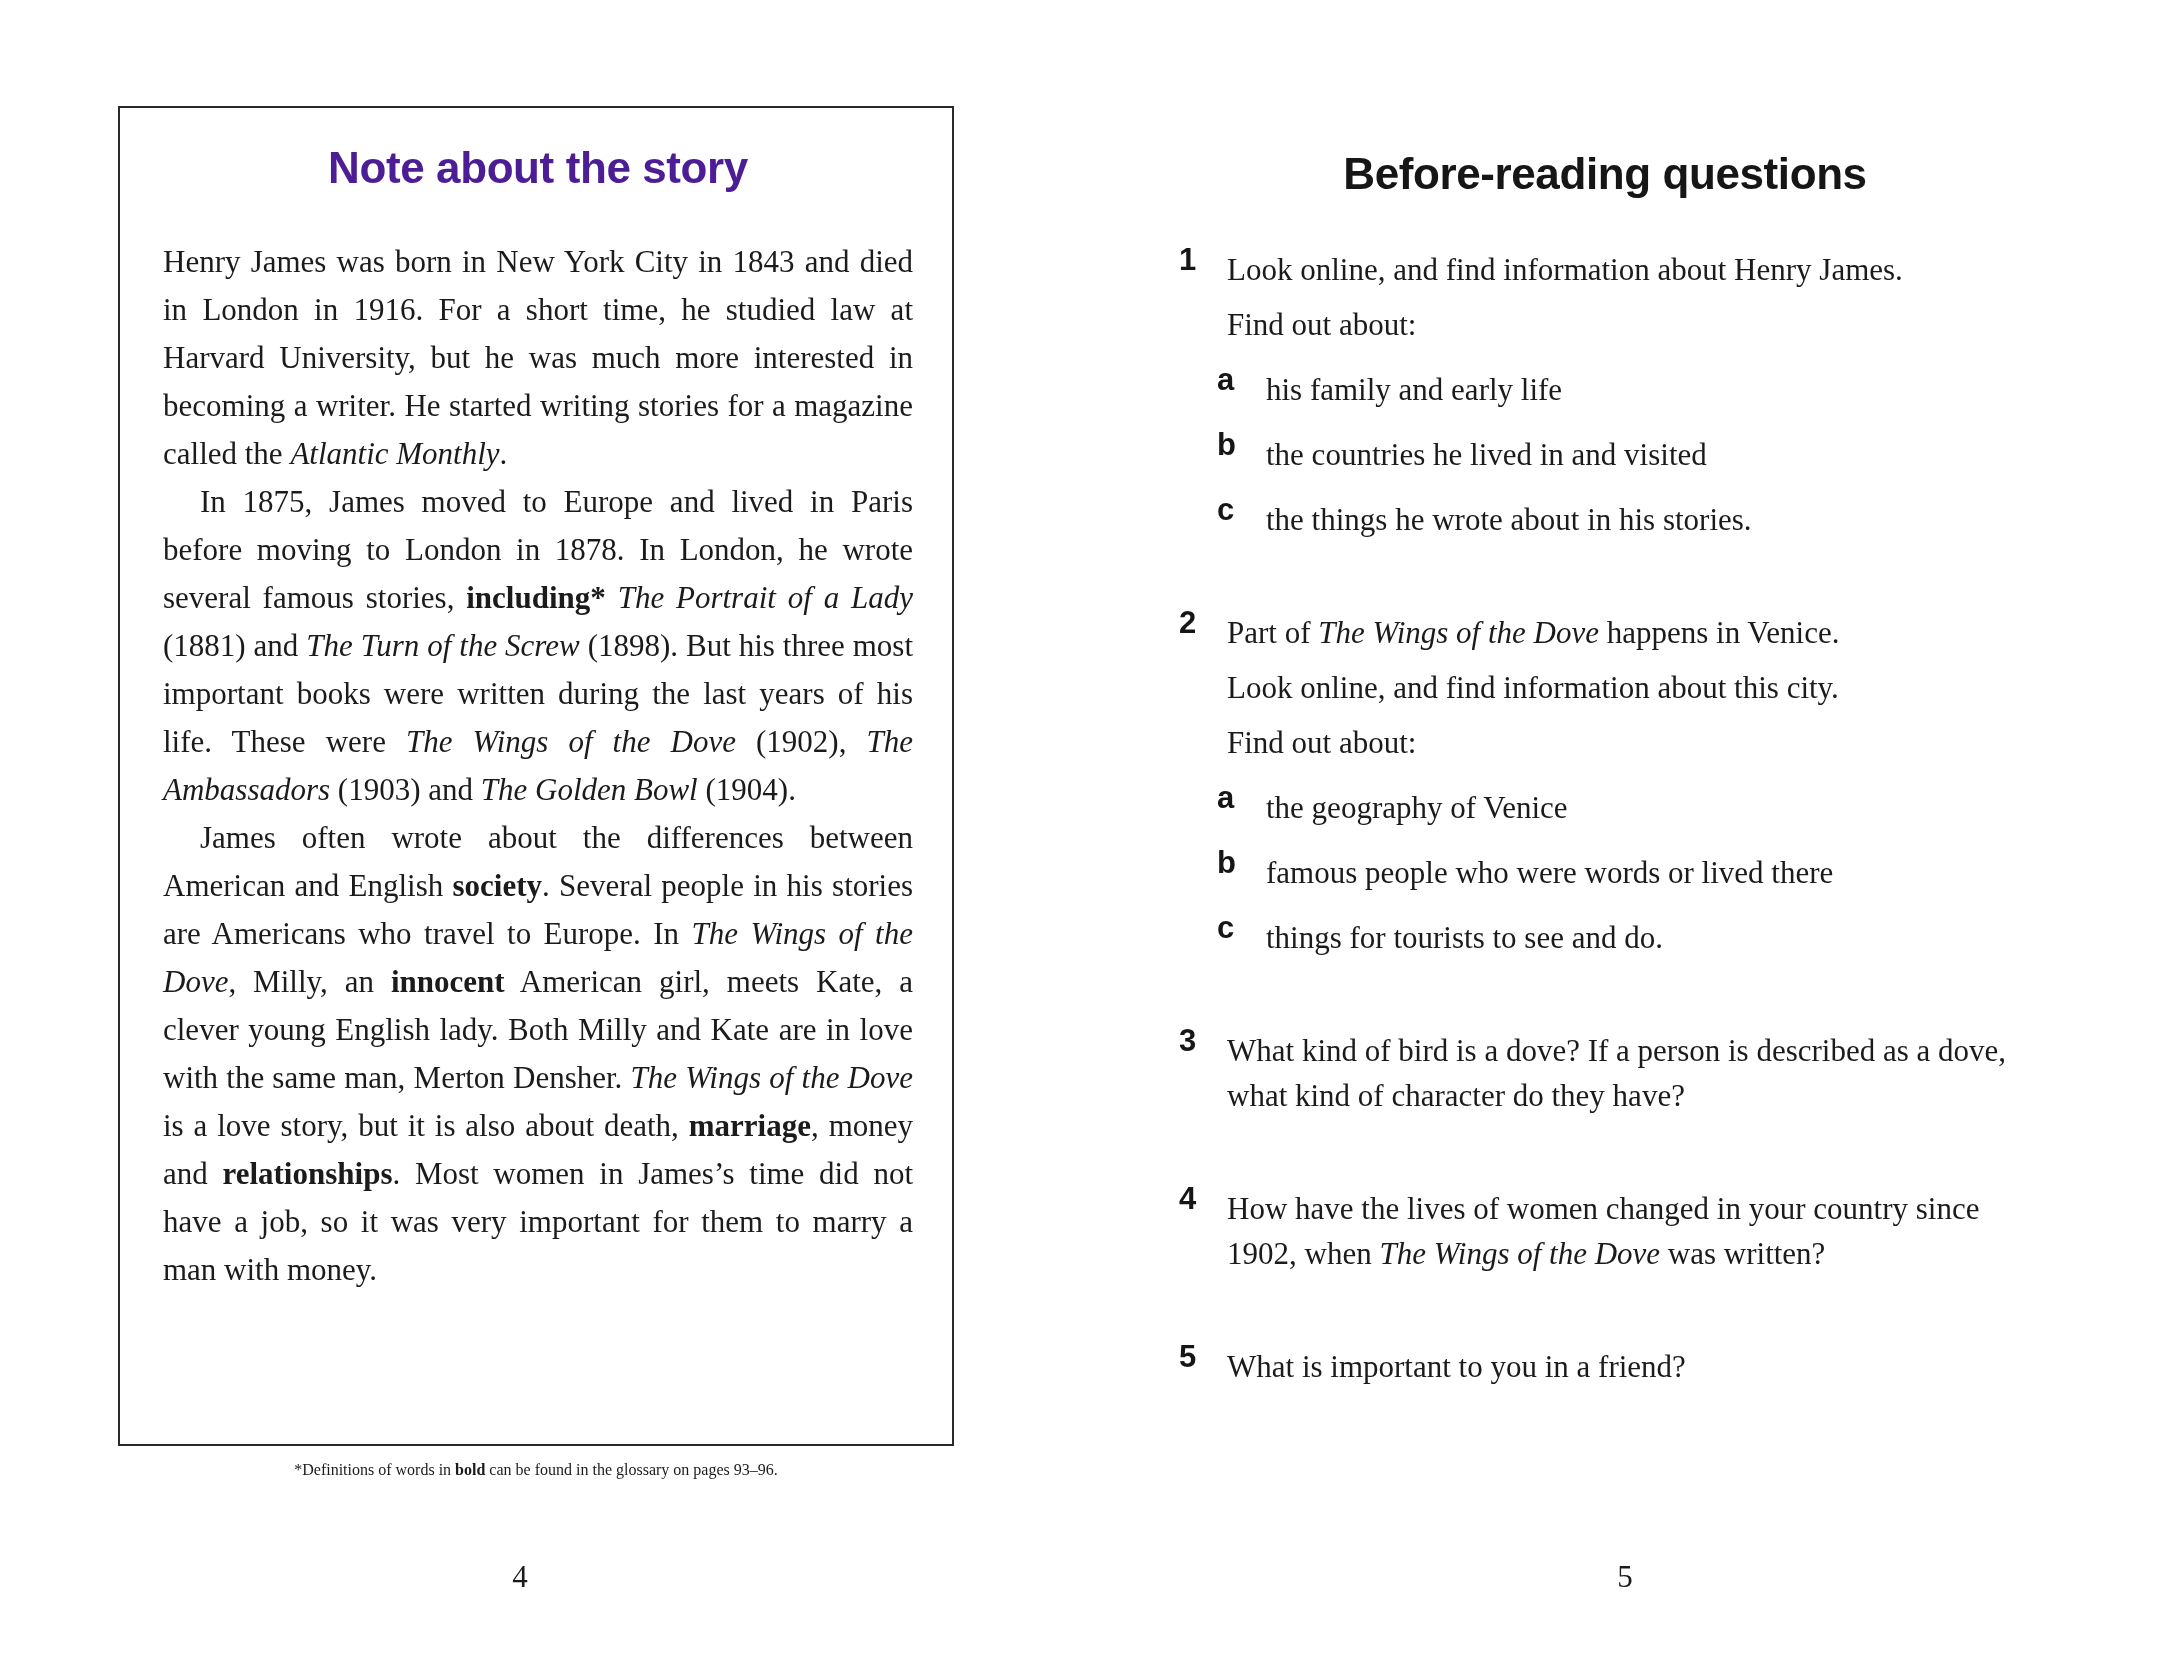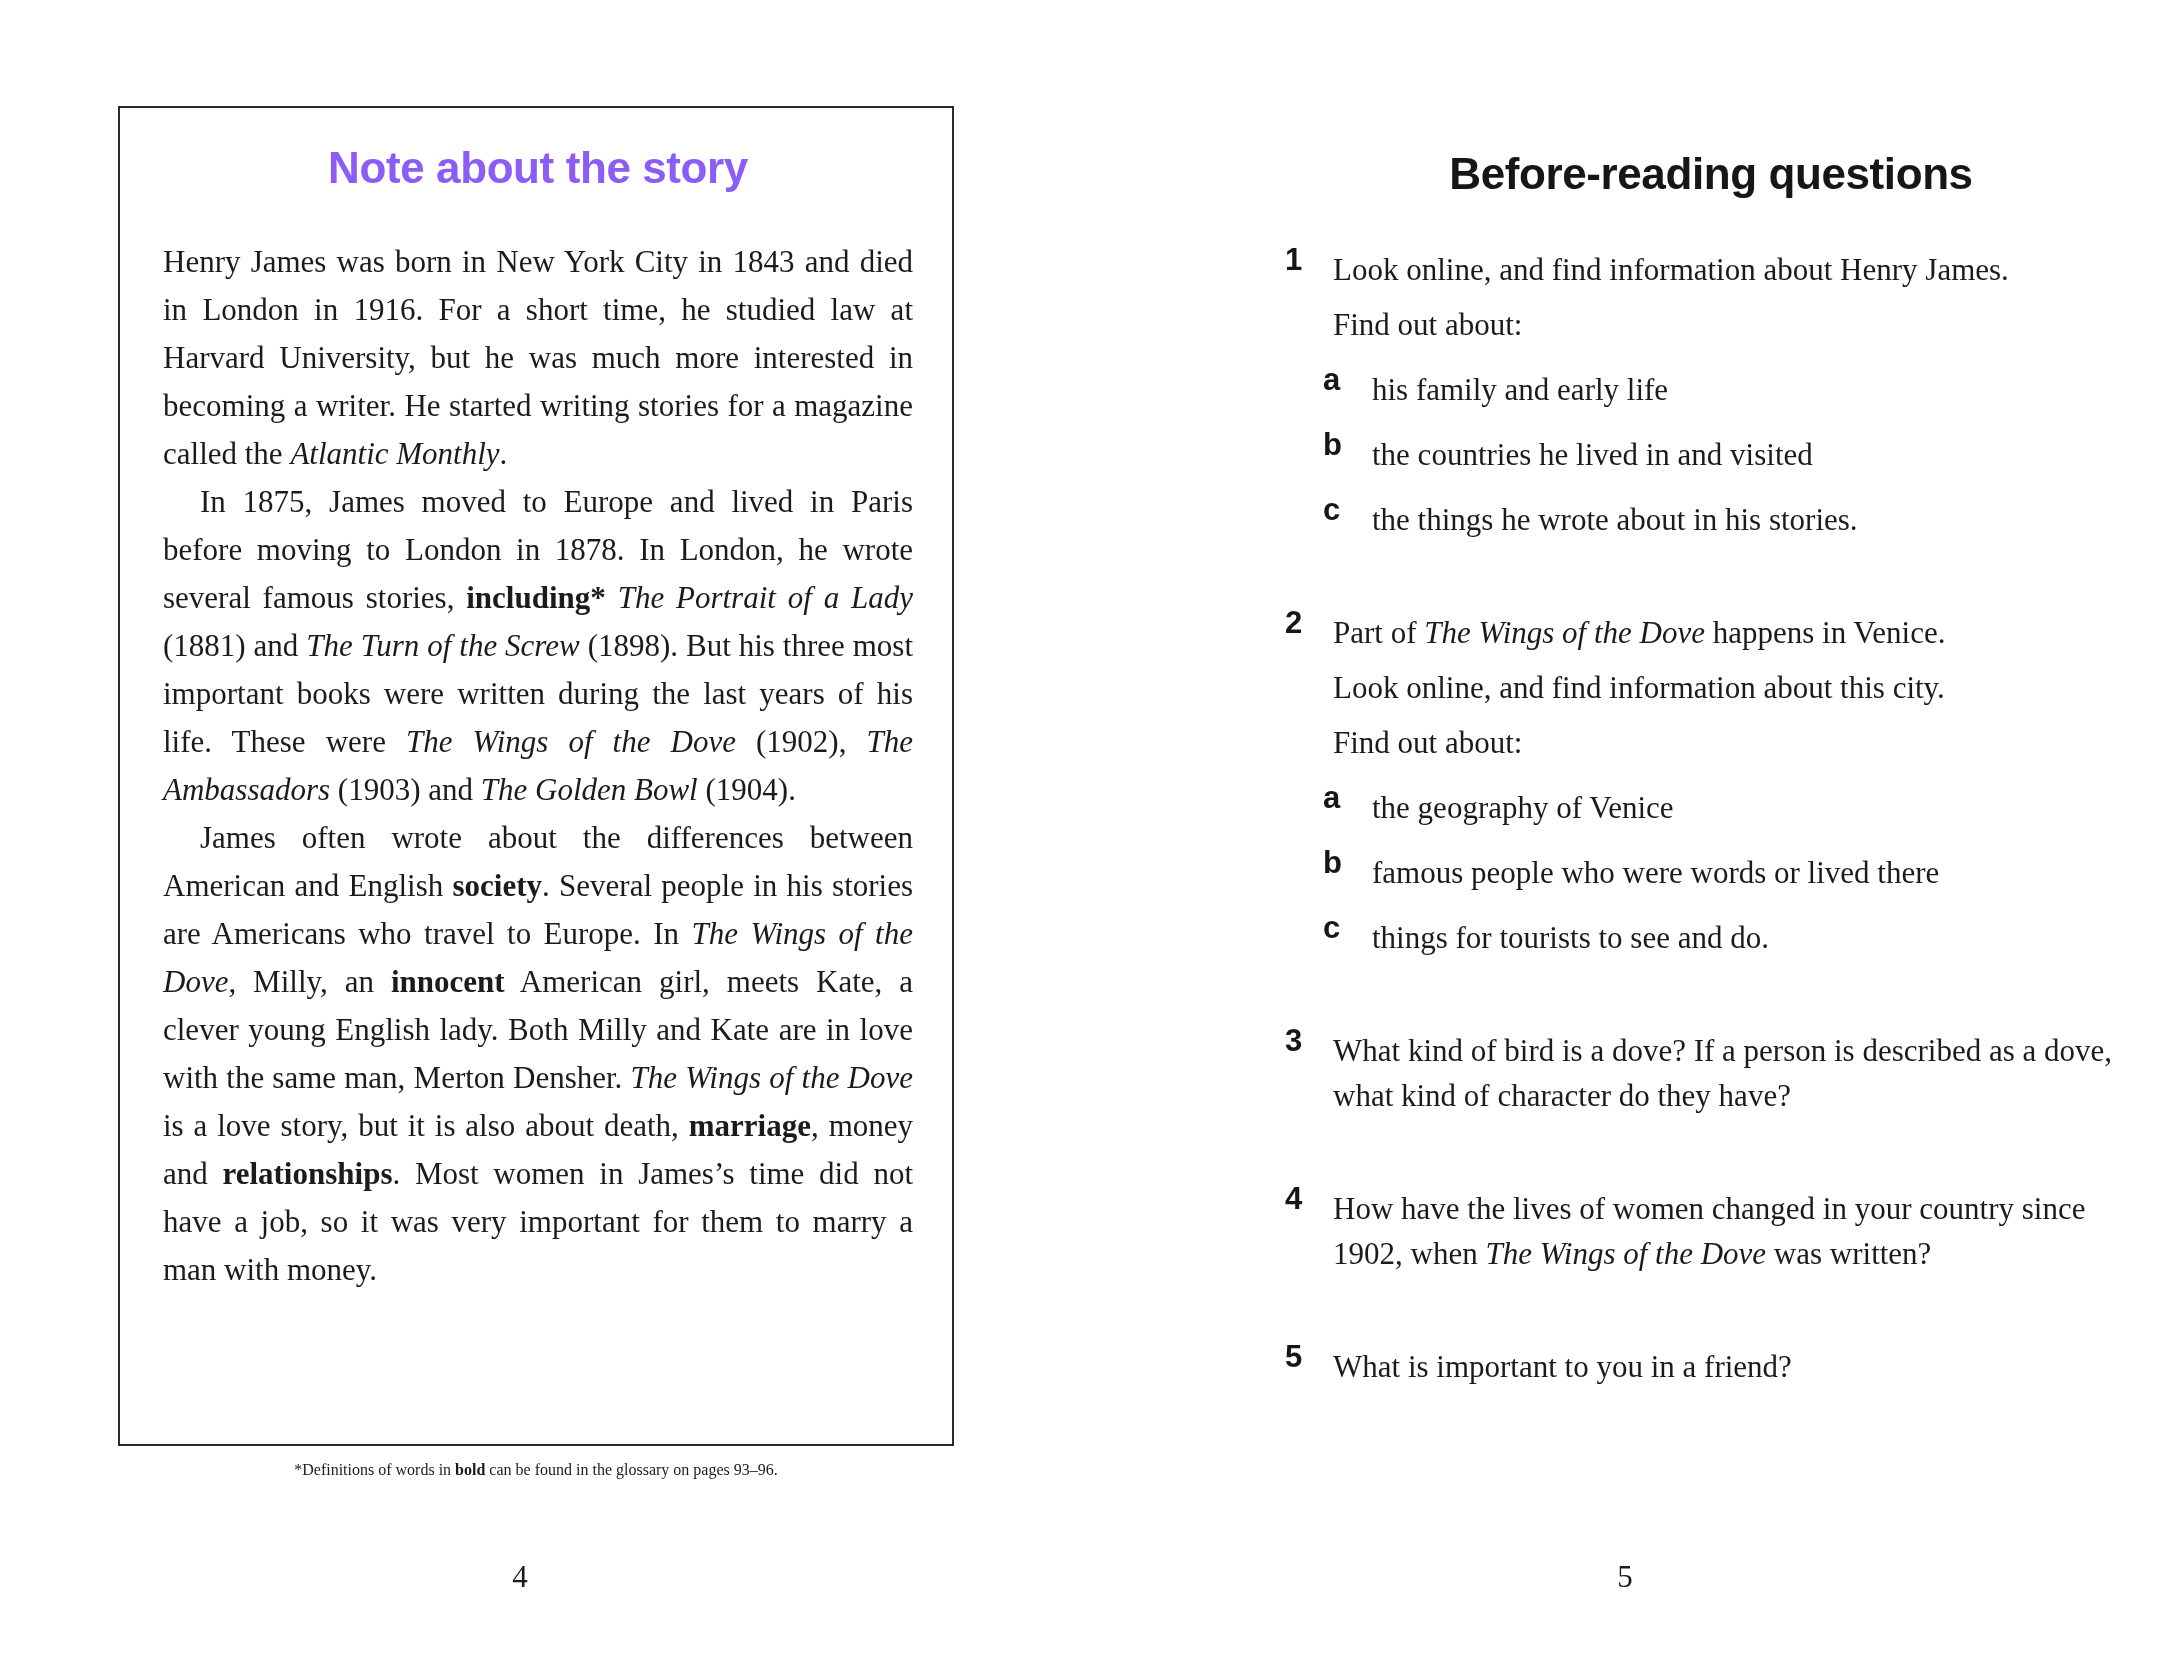--- a/index.html
+++ b/index.html
@@ -26,21 +26,21 @@
     background: #ffffff;
   }
   .box-title {
     margin: 0 0 48px 0;
     font-family: "Liberation Sans", sans-serif;
     font-weight: bold;
     font-size: 44px;
     line-height: 1;
     text-align: center;
     letter-spacing: -0.4px;
-    color: #8b5cf6;
+    color: #4c1d95;
   }
   .para {
     margin: 0;
     font-size: 31px;
     line-height: 48px;
     text-align: justify;
   }
   .para.indent { text-indent: 37px; }
 
   .i { font-style: italic; }
@@ -64,21 +64,21 @@
     font-size: 31px;
     line-height: 1;
     transform: translateX(-50%);
   }
   .pageno-left  { left: 520px; }
   .pageno-right { left: 1625px; }
 
   
   .right-col {
     position: absolute;
-    left: 1285px;
+    left: 1179px;
     top: 152px;
     width: 852px;
   }
   .page-title {
     margin: 0 0 41px 0;
     font-family: "Liberation Sans", sans-serif;
     font-weight: bold;
     font-size: 44px;
     line-height: 1;
     text-align: center;

